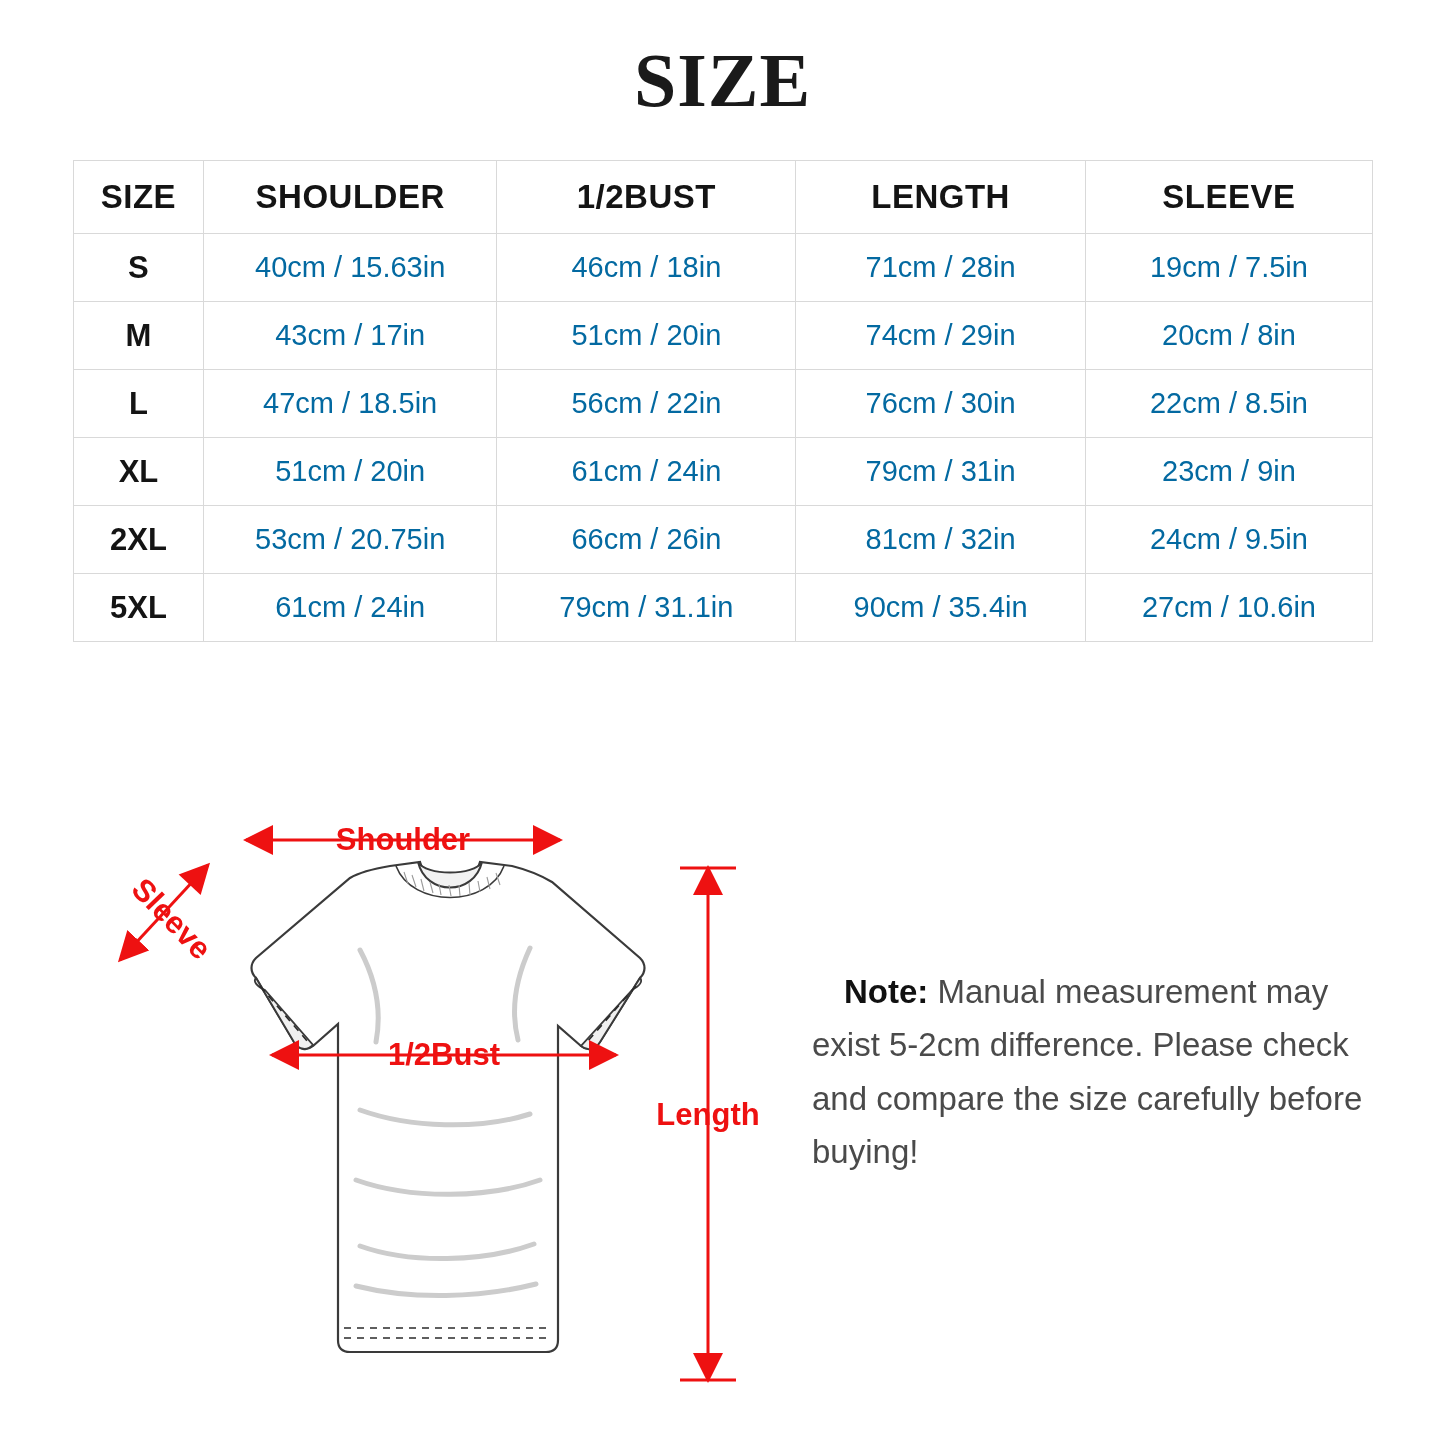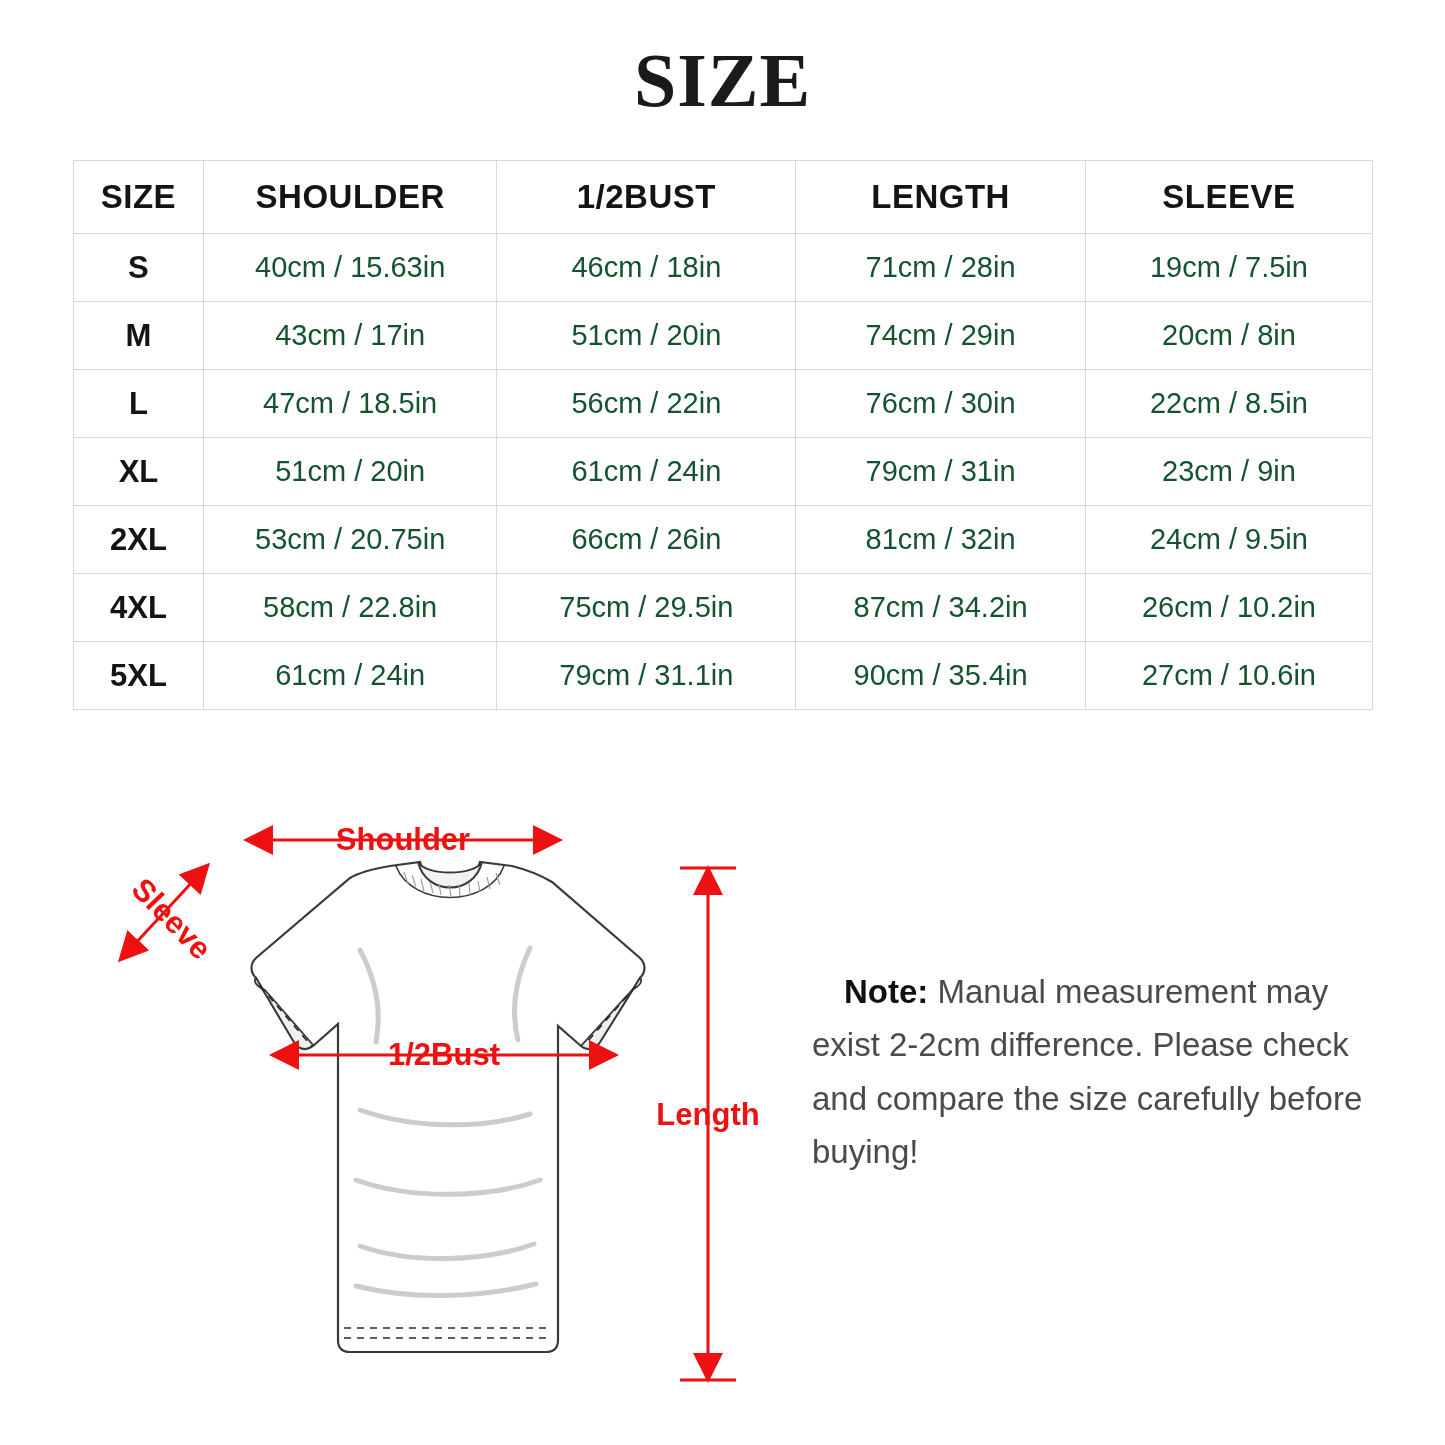--- a/index.html
+++ b/index.html
@@ -56,21 +56,21 @@
   table.size-table th {
     height: 70px;
     font-size: 33px;
     font-weight: bold;
     color: #141414;
     letter-spacing: 0.5px;
   }
   table.size-table td {
     height: 65px;
     font-size: 29px;
-    color: #14532d;
+    color: #0369a1;
   }
   table.size-table td.size-col {
     font-weight: bold;
     color: #141414;
     font-size: 31px;
   }
   col.c1 { width: 10.0%; }
   col.c2 { width: 22.6%; }
   col.c3 { width: 23.0%; }
   col.c4 { width: 22.3%; }
@@ -155,27 +155,20 @@
           <td>61cm / 24in</td>
           <td>79cm / 31in</td>
           <td>23cm / 9in</td>
         </tr>
         <tr>
           <td class="size-col">2XL</td>
           <td>53cm / 20.75in</td>
           <td>66cm / 26in</td>
           <td>81cm / 32in</td>
           <td>24cm / 9.5in</td>
-        </tr>
-        <tr>
-          <td class="size-col">4XL</td>
-          <td>58cm / 22.8in</td>
-          <td>75cm / 29.5in</td>
-          <td>87cm / 34.2in</td>
-          <td>26cm / 10.2in</td>
         </tr>
         <tr>
           <td class="size-col">5XL</td>
           <td>61cm / 24in</td>
           <td>79cm / 31.1in</td>
           <td>90cm / 35.4in</td>
           <td>27cm / 10.6in</td>
         </tr>
       </tbody>
     </table>
@@ -265,16 +258,16 @@
       <text x="384" y="285" text-anchor="middle" font-family="Liberation Sans, sans-serif" font-size="31" font-weight="bold" fill="#ee1111">1/2Bust</text>
 
       <line x1="648" y1="88" x2="648" y2="600" stroke="#ee1111" stroke-width="3" marker-start="url(#arrL)" marker-end="url(#arrR)"></line>
       <line x1="620" y1="88" x2="676" y2="88" stroke="#ee1111" stroke-width="3"></line>
       <line x1="620" y1="600" x2="676" y2="600" stroke="#ee1111" stroke-width="3"></line>
       <text x="648" y="345" text-anchor="middle" font-family="Liberation Sans, sans-serif" font-size="31" font-weight="bold" fill="#ee1111">Length</text>
     </svg>
   </div>
 
   <div class="note">
-    <b>Note:</b><span> Manual measurement may exist 2-2cm difference. Please check and compare the size carefully before buying!</span>
+    <b>Note:</b><span> Manual measurement may exist 5-2cm difference. Please check and compare the size carefully before buying!</span>
   </div>
 
 </div>
 
 </body></html>

